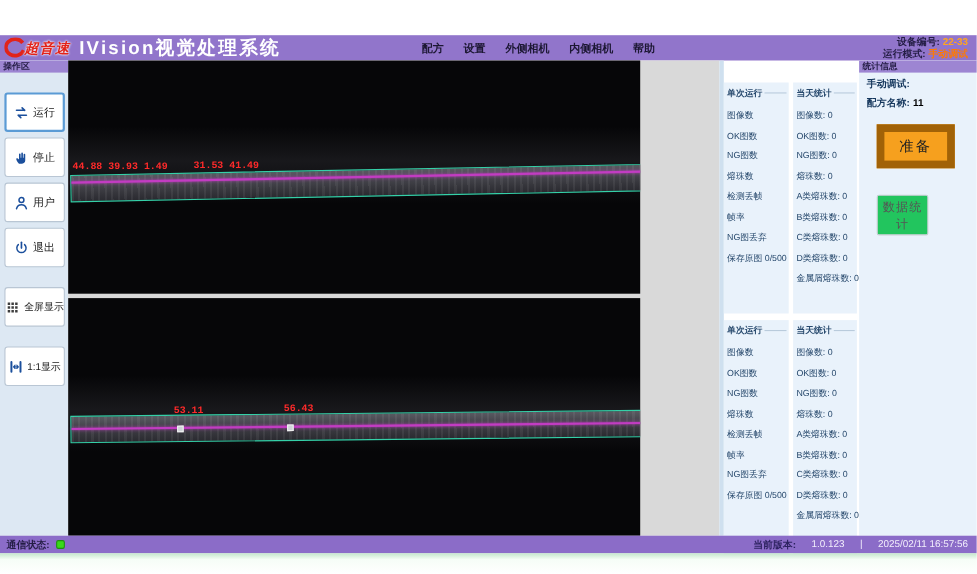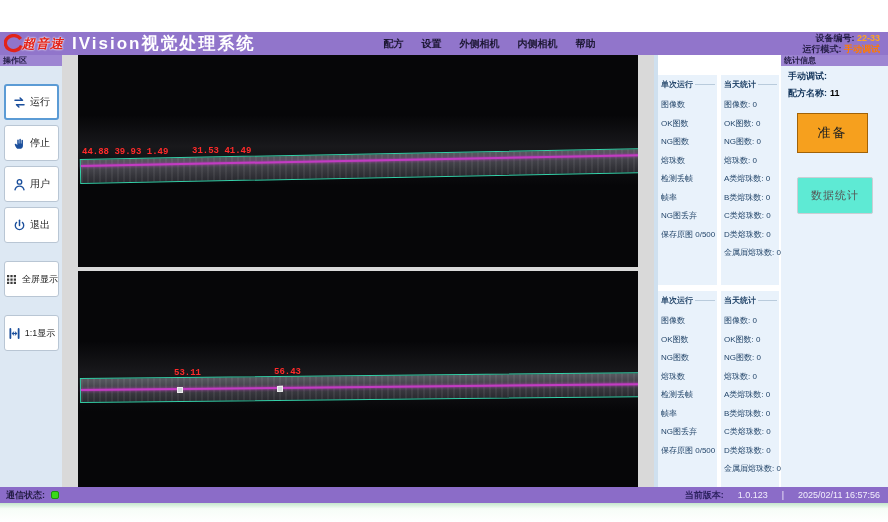--- a/index.html
+++ b/index.html
@@ -38,21 +38,21 @@
   .side-btn { width:55px; height:36px; background:#ffffff; border:1px solid #b9c6d4; border-radius:3px;
     display:flex; align-items:center; justify-content:center; gap:3px; cursor:pointer; }
   .side-btn.focused { border:2px solid #5b9bd5; }
   .side-btn svg { width:15px; height:15px; flex:0 0 auto; }
   .side-btn .bl { font-size:10px; color:#222; white-space:nowrap; }
   .side-btn.small .bl { font-size:9px; }
   .gap-lg { height:8px; }
 
   
   .viewport { position:absolute; left:62px; top:55px; width:592px; height:432px; background:#d9d9d9; }
-  .cam { position:absolute; left:16px; width:560px; background:#060608; overflow:hidden; }
+  .cam { position:absolute; left:0; width:520px; background:#060608; overflow:hidden; }
   .cam1 { top:0; height:212px; }
   .cam2 { top:216px; height:216px; }
   .cam .haze { position:absolute; left:0; right:0; height:70px; background:
     linear-gradient(180deg, rgba(120,120,130,0) 0%, rgba(120,120,130,0.16) 45%, rgba(120,120,130,0) 100%); }
   .strip { position:absolute; height:25px; border:1px solid #35d0a8;
     background:
       repeating-linear-gradient(90deg, rgba(255,255,255,0.06) 0 2px, rgba(0,0,0,0) 2px 6px),
       linear-gradient(180deg,#5a5a62 0%,#46464d 35%,#36363c 70%,#2a2a30 100%); }
   .strip .mag { position:absolute; left:0; right:0; height:2px; background:#c23cc2; box-shadow:0 0 3px #c23cc2; }
   .strip .blob { position:absolute; width:6px; height:6px; background:#cfd3d8; border:1px solid #efefef; top:9px; }
@@ -70,32 +70,32 @@
   .stats .s-head span { font-size:8px; font-weight:bold; color:#27496d; white-space:nowrap; }
   .stats .s-head i { flex:1; border-top:1px solid #b9cbdc; margin-left:2px; }
   .stats ul { list-style:none; padding:6px 6px 0 3px; }
   .stats li { font-size:8px; color:#25476b; line-height:18.5px; white-space:nowrap; }
 
   
   .info { position:absolute; left:781px; top:55px; width:107px; height:432px; background:#e9f2fb; }
   .info .field { font-size:9px; color:#14365c; font-weight:bold; padding:4px 0 0 7px; white-space:nowrap; }
   .info .field b { color:#000; font-weight:bold; margin-left:3px; }
   .btn-prepare { position:absolute; left:16px; top:58px; width:71px; height:40px;
-    background:#f6a01e; border:1px solid #a16207; color:#222; font-size:13px;
+    background:#f6a01e; border:7px solid #a16207; color:#222; font-size:13px;
     letter-spacing:2px; cursor:pointer; font-family:Liberation Mono, monospace; }
-  .btn-datastat { position:absolute; left:16px; top:122px; width:76px; height:37px;
-    background:#5eead4; border:1px solid #c9ced4; border-radius:2px; color:#555;
+  .btn-datastat { position:absolute; left:16px; top:122px; width:47px; height:37px;
+    background:#22c55e; border:1px solid #c9ced4; border-radius:2px; color:#555;
     font-size:11px; letter-spacing:1px; cursor:pointer; font-family:inherit; }
 
   
   .statusbar { position:absolute; left:0; top:487px; width:888px; height:16px; background:#8b6cc8;
     display:flex; align-items:center; font-size:9px; }
   .statusbar .comm { color:#241d45; font-weight:bold; margin-left:6px; }
   .led { width:8px; height:8px; background:#39d919; border:1px solid #1f8f12; border-radius:2px; margin-left:6px; }
-  .statusbar .right { margin-left:auto; margin-right:8px; display:flex; gap:14px; align-items:center; }
+  .statusbar .right { margin-left:auto; margin-right:8px; display:flex; gap:14px; }
   .statusbar .right .lbl { color:#2d2260; font-weight:bold; }
   .statusbar .right .v { color:#f2eefc; }
   .bottom-strip { position:absolute; left:0; top:503px; width:888px; height:19px;
     background:linear-gradient(180deg,#c4e6cc 0%,#f6fdf7 30%,#ffffff 100%); }
 </style>
 </head>
 <body>
 
 <div class="screen">
 

